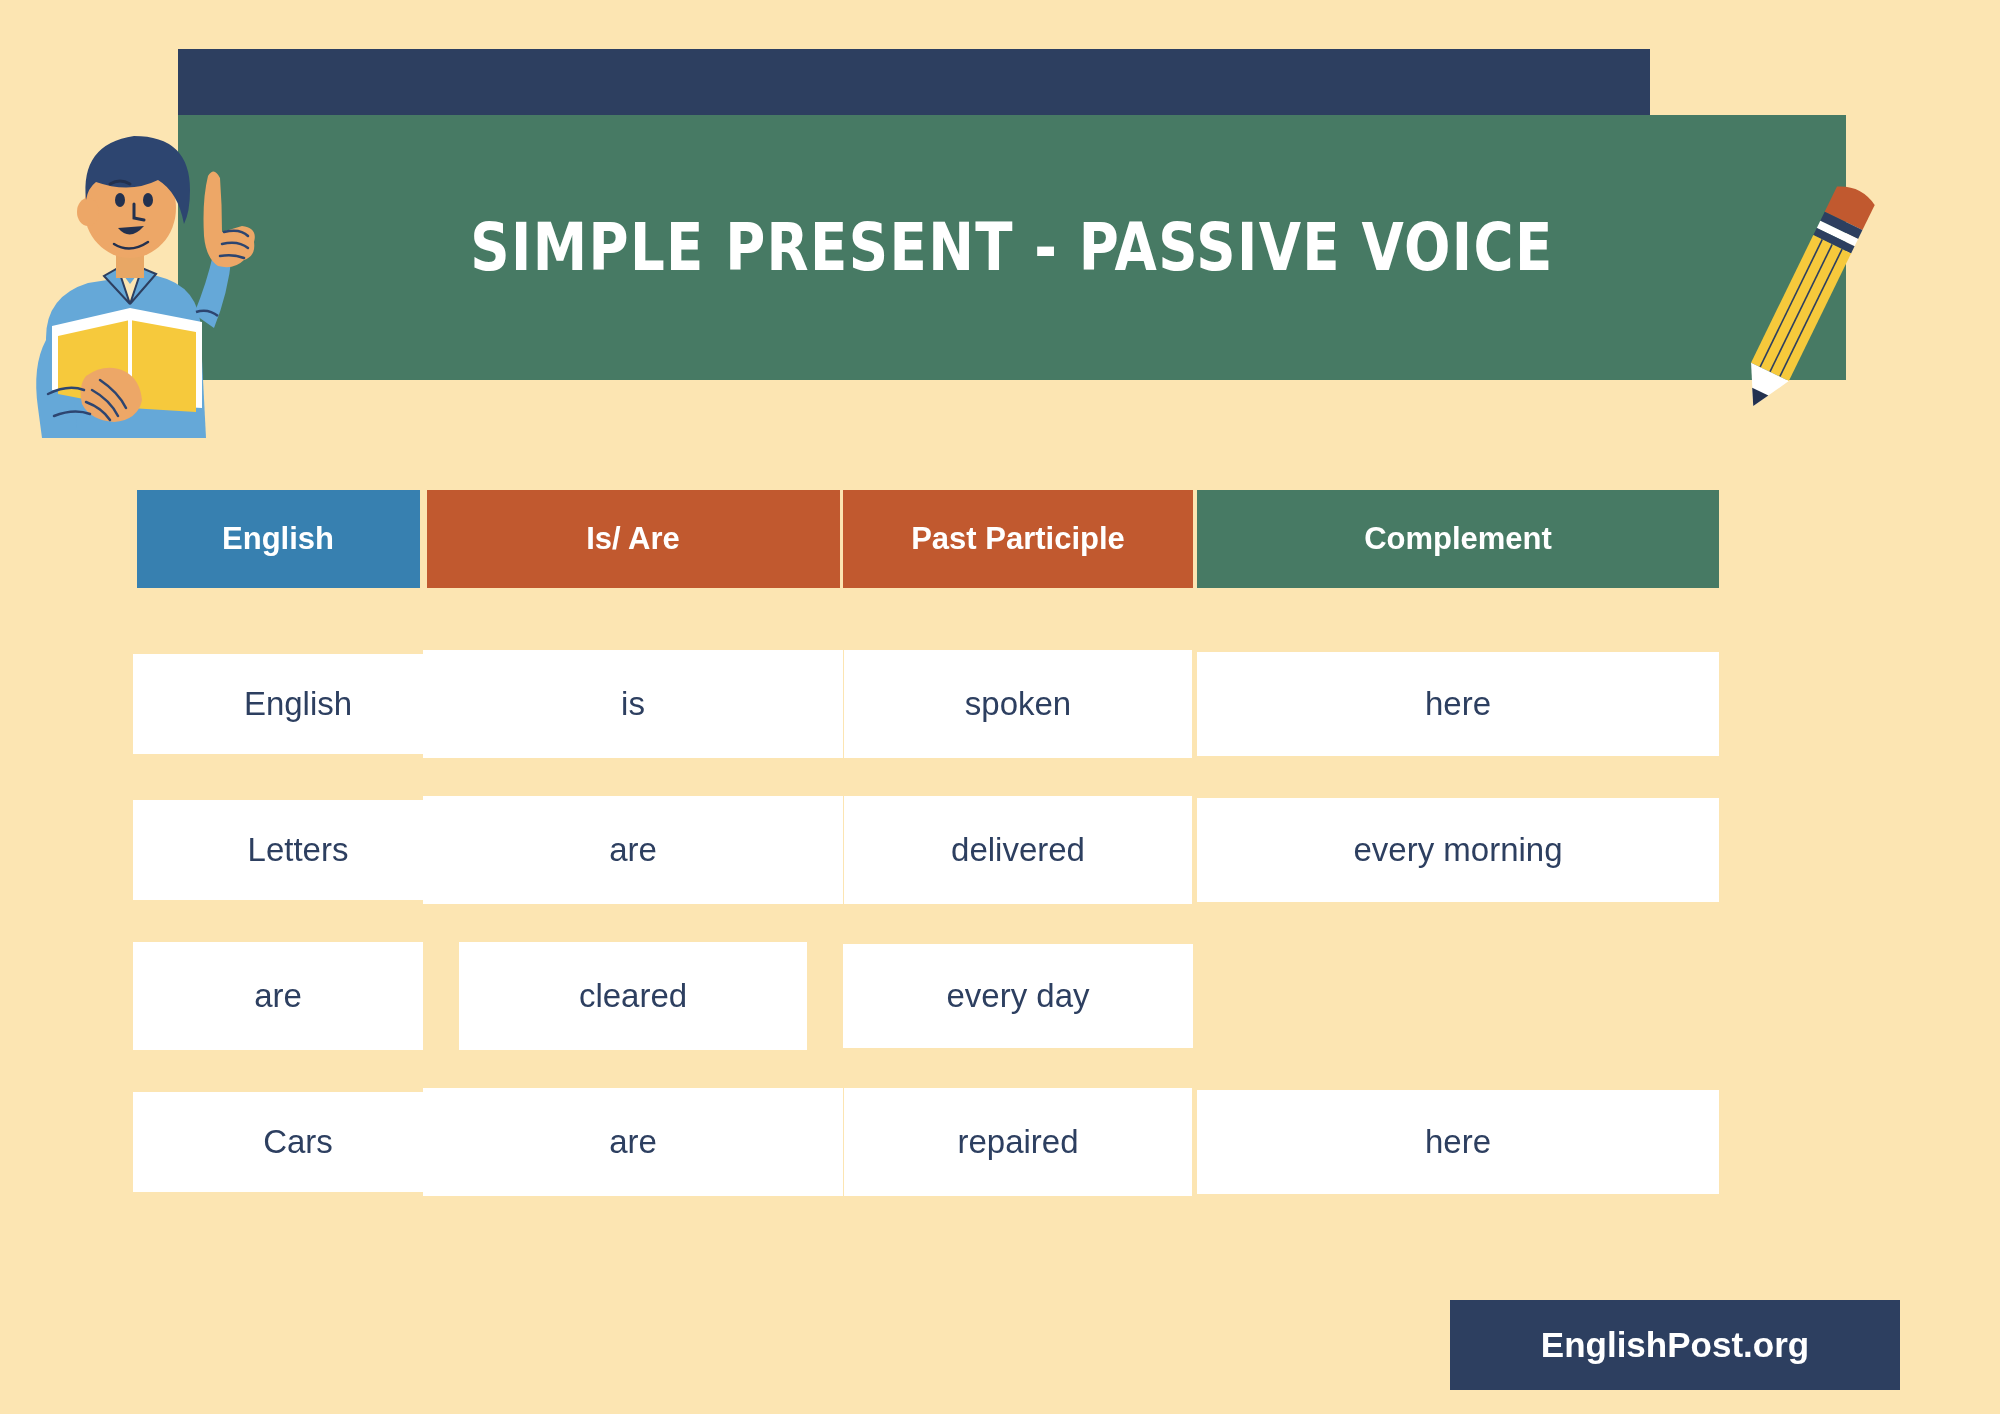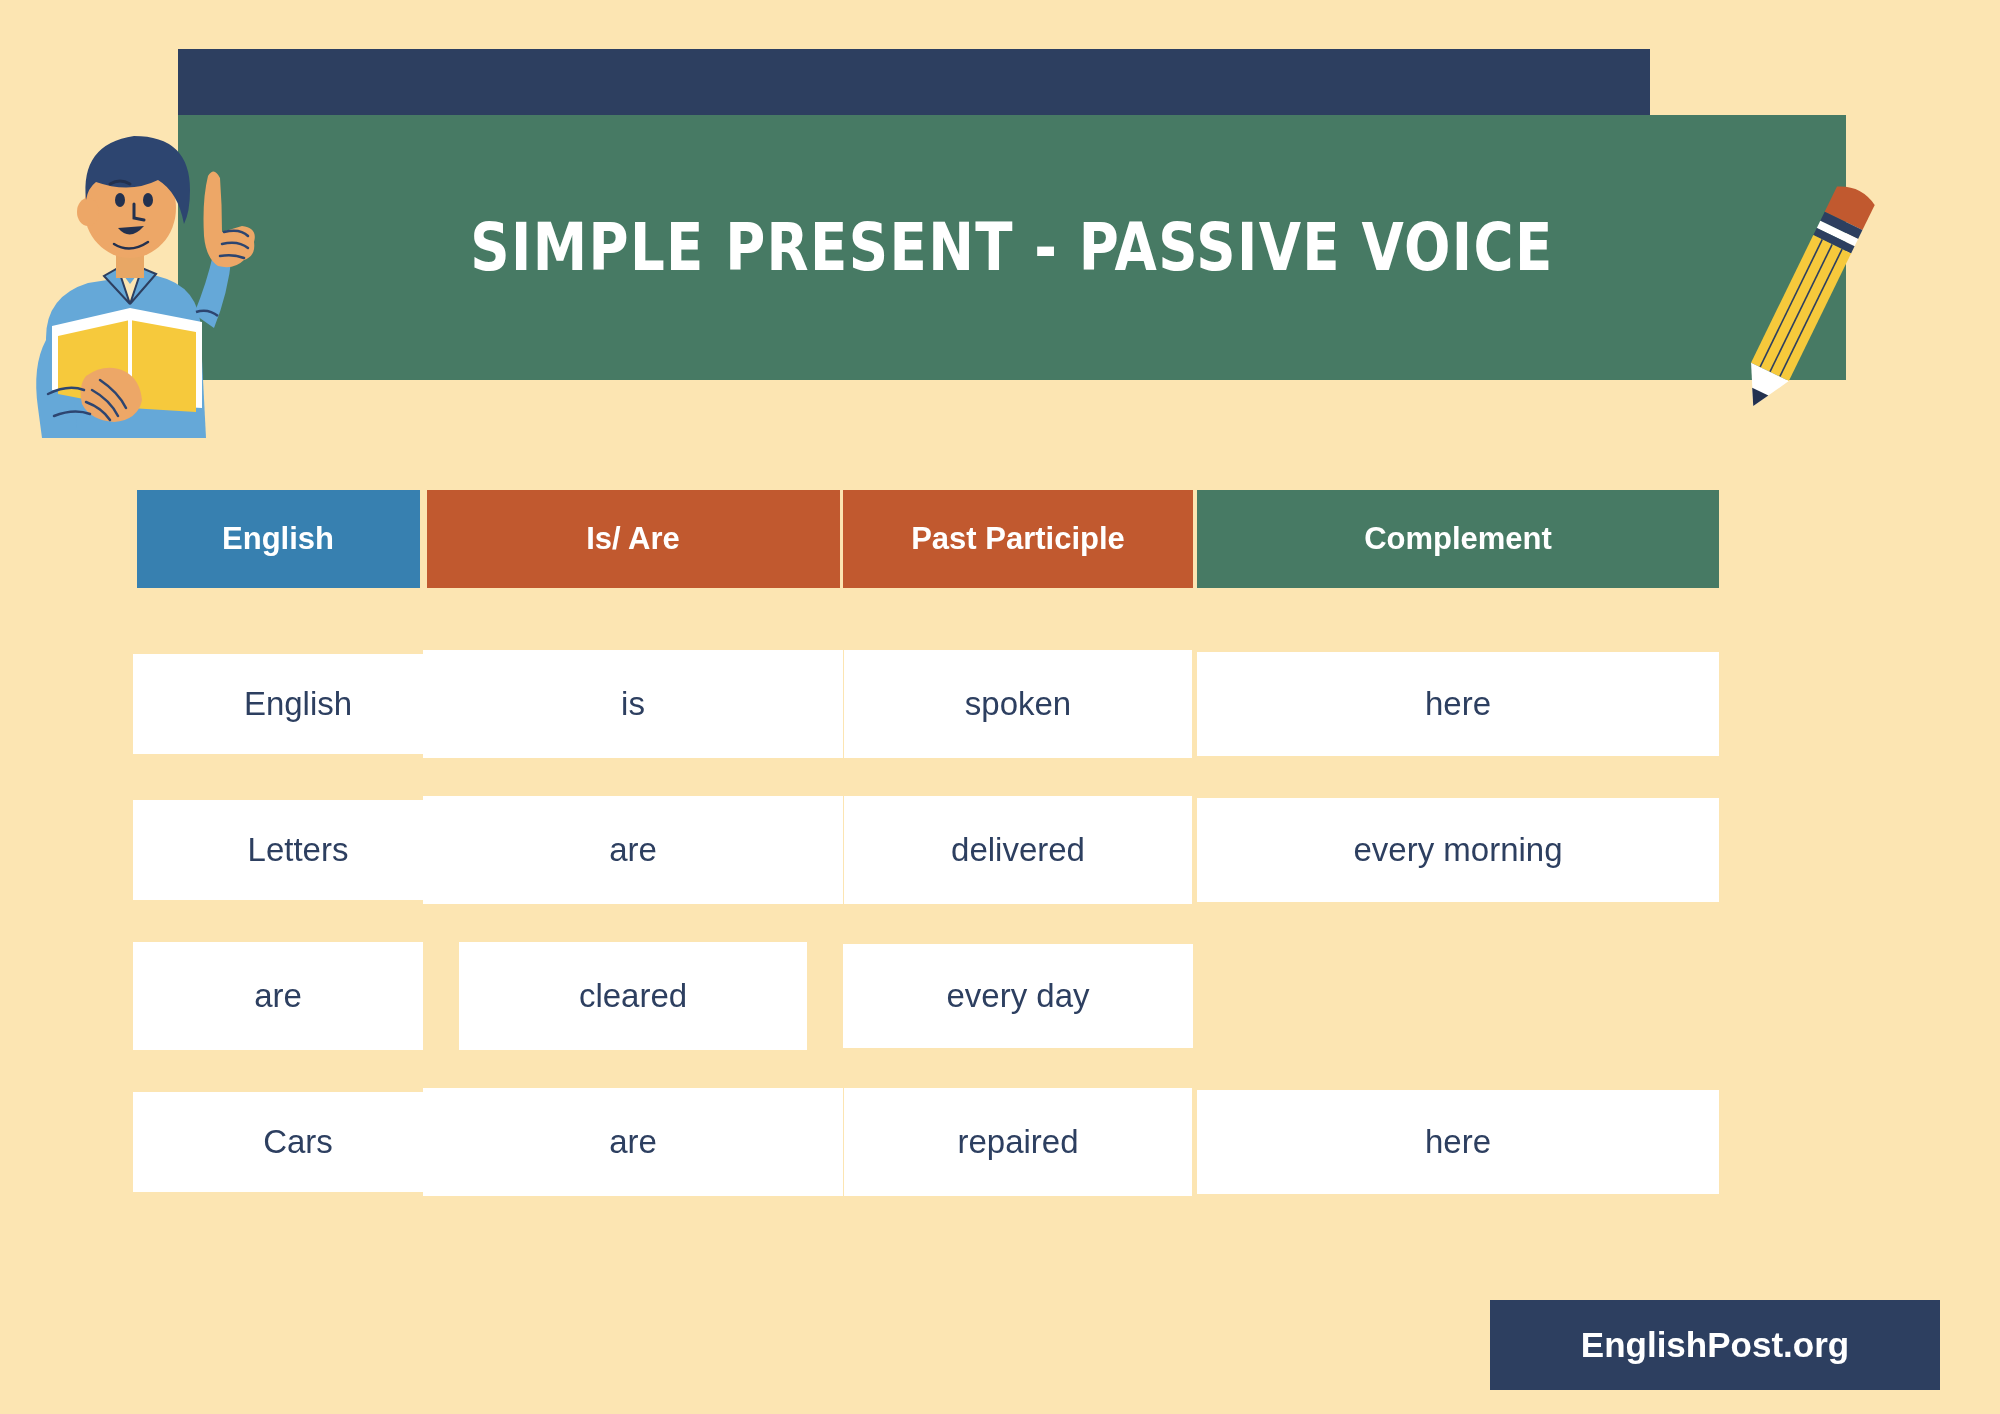--- a/index.html
+++ b/index.html
@@ -129,21 +129,21 @@
   .dc-isare      { width: 420px; height: 108px; }
   .dc-participle { width: 348px; height: 108px; }
   .dc-complement { width: 522px; height: 104px; }
 
   .row-gap-1 { margin-top: 62px; }
   .row-gap   { margin-top: 38px; }
 
   
   #footer-badge {
     position: absolute;
-    left: 1490px;
+    left: 1450px;
     top: 1300px;
     width: 450px;
     height: 90px;
     background: #2d3f60;
     color: #ffffff;
     display: flex;
     align-items: center;
     justify-content: center;
     font-size: 35px;
     font-weight: bold;

